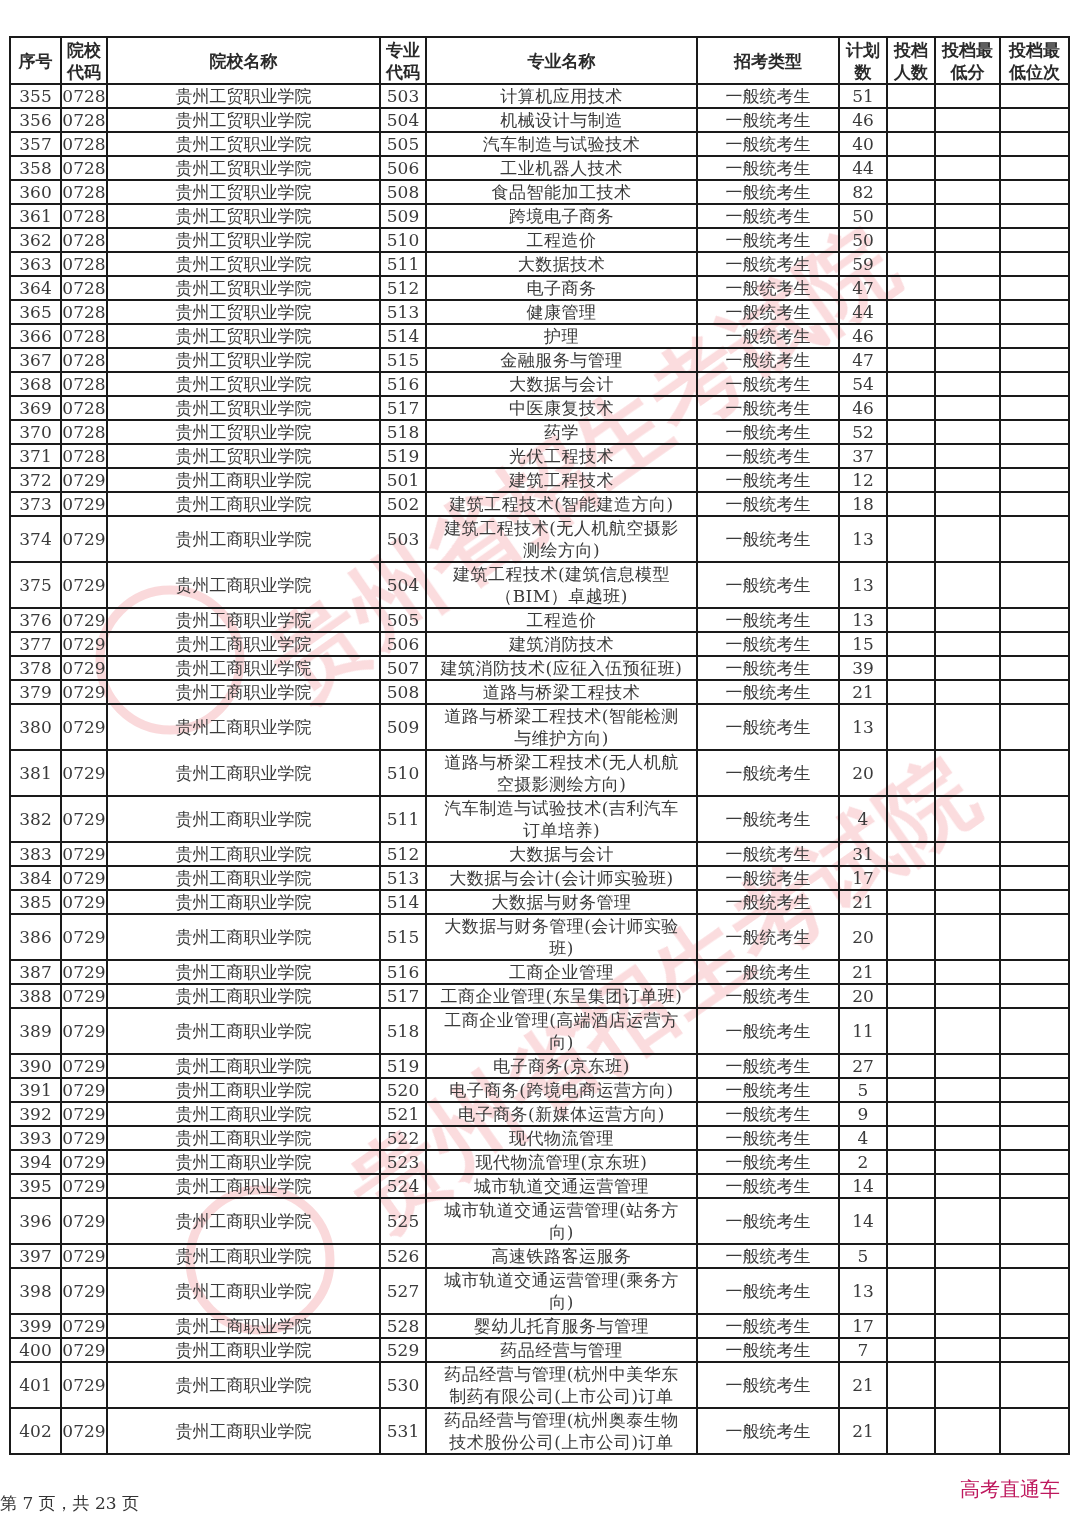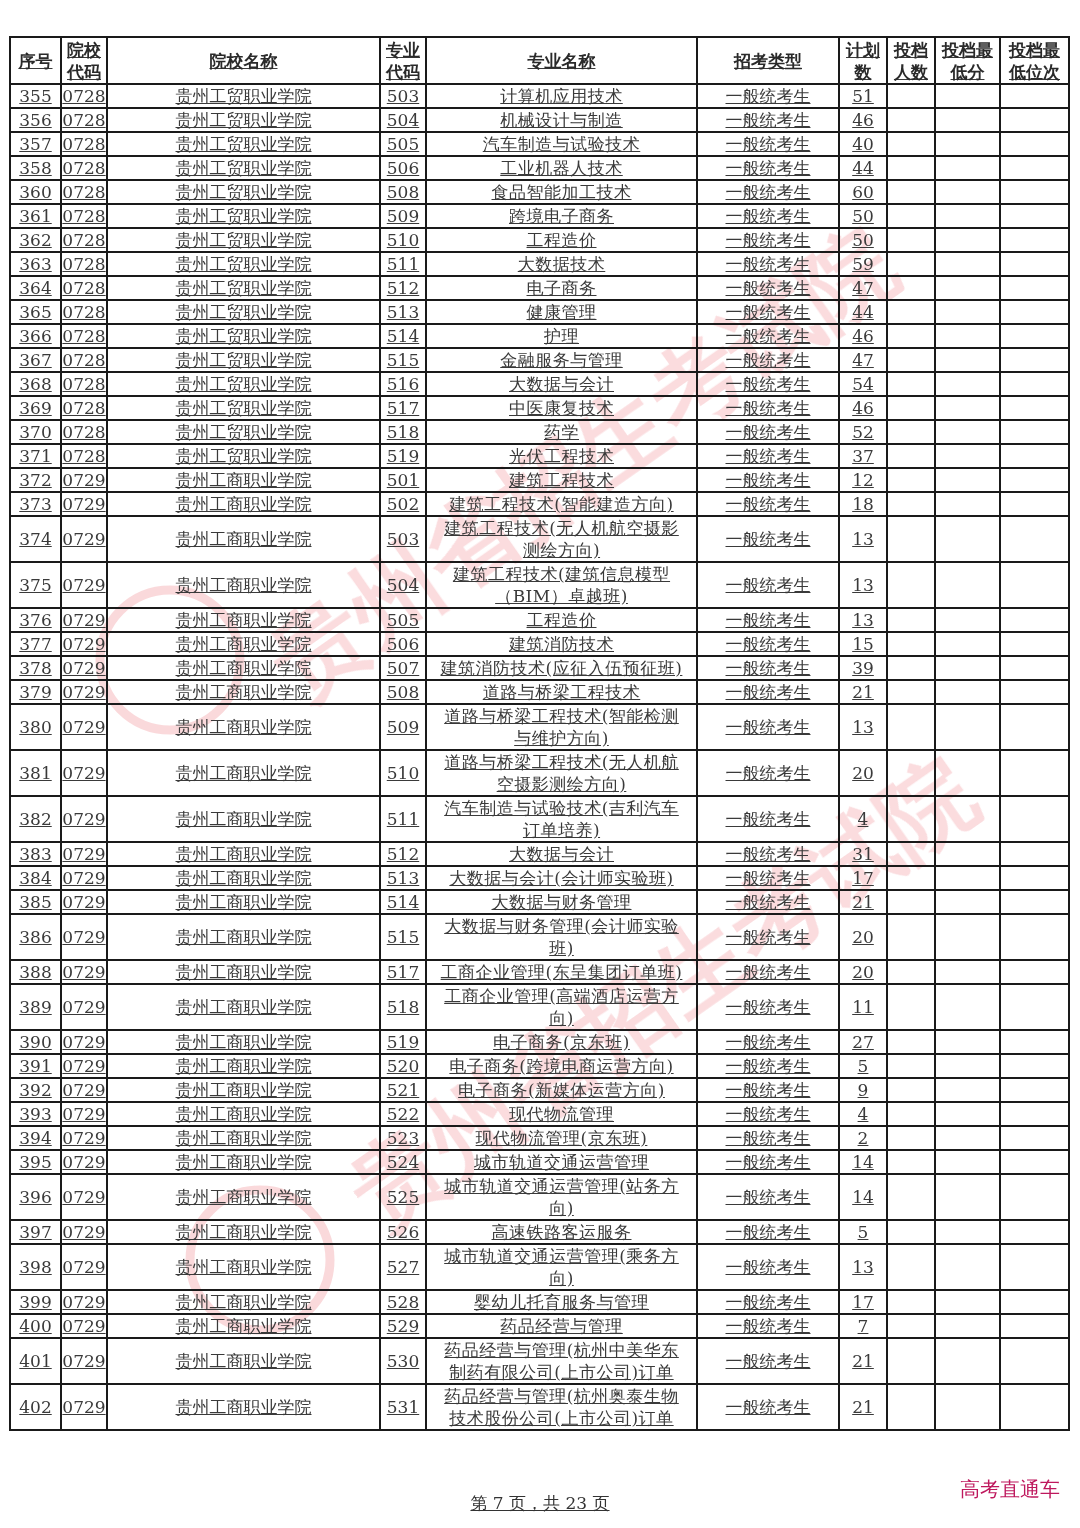--- a/index.html
+++ b/index.html
@@ -1,29 +1,29 @@
 <!DOCTYPE html>
 <html><head>
 <meta charset="utf-8">
 <style>
   html, body { margin:0; padding:0; background:#ffffff; }
   body { width:1080px; height:1528px; position:relative; overflow:hidden;
          font-family:"DejaVu Serif","Liberation Serif",serif; color:#3a3a3a; }
   .page { position:absolute; left:9px; top:36px; width:1059px; }
-  table { border-collapse:collapse; width:1059px; table-layout:fixed;text-decoration:underline; }
+  table { border-collapse:collapse; width:1059px; table-layout:fixed; }
   td, th { border:2px solid #1a1a1a; padding:0; text-align:center; vertical-align:middle;
            font-size:17px; line-height:22px; overflow:hidden; }
   th { font-family:"DejaVu Sans","Liberation Sans",sans-serif; font-weight:bold; color:#2a2a2a;
        font-size:17px; line-height:22px; height:45px; }
   tr.r1 td { height:21px; }
   tr.r2 td { height:44px; }
   td.major { font-size:17px; line-height:22px; padding:0 12px; letter-spacing:0.5px; }
   .watermark { position:absolute; left:0; top:0; width:1080px; height:1528px; pointer-events:none; }
-  .footer-page { position:absolute; top:1492px; left:0; width:1080px; text-align:center;
-                 font-size:17px; color:#333;text-decoration:underline; }
+  .footer-page { position:absolute; top:1492px; left:0; width:1080px; 
+                 font-size:17px; color:#333; }
   .footer-brand { position:absolute; top:1476px; right:20px; font-size:20px; color:#be185d;
                   font-family:"DejaVu Sans","Liberation Sans",sans-serif; }
 </style>
 </head>
 <body>
 
 <svg class="watermark" viewBox="0 0 1080 1528" xmlns="http://www.w3.org/2000/svg">
   <g opacity="0.22" fill="none" stroke="#e8505b" stroke-width="9">
     <circle cx="170" cy="660" r="70"></circle>
     <circle cx="260" cy="1260" r="70"></circle>
@@ -111,21 +111,21 @@
           <td></td>
           <td></td>
         </tr>
         <tr class="r1">
           <td>360</td>
           <td>0728</td>
           <td>贵州工贸职业学院</td>
           <td>508</td>
           <td class="major">食品智能加工技术</td>
           <td>一般统考生</td>
-          <td>60</td>
+          <td>82</td>
           <td></td>
           <td></td>
           <td></td>
         </tr>
         <tr class="r1">
           <td>361</td>
           <td>0728</td>
           <td>贵州工贸职业学院</td>
           <td>509</td>
           <td class="major">跨境电子商务</td>
@@ -424,20 +424,32 @@
           <td></td>
         </tr>
         <tr class="r2">
           <td>386</td>
           <td>0729</td>
           <td>贵州工商职业学院</td>
           <td>515</td>
           <td class="major">大数据与财务管理(会计师实验班)</td>
           <td>一般统考生</td>
           <td>20</td>
+          <td></td>
+          <td></td>
+          <td></td>
+        </tr>
+        <tr class="r1">
+          <td>387</td>
+          <td>0729</td>
+          <td>贵州工商职业学院</td>
+          <td>516</td>
+          <td class="major">工商企业管理</td>
+          <td>一般统考生</td>
+          <td>21</td>
           <td></td>
           <td></td>
           <td></td>
         </tr>
         <tr class="r1">
           <td>388</td>
           <td>0729</td>
           <td>贵州工商职业学院</td>
           <td>517</td>
           <td class="major">工商企业管理(东呈集团订单班)</td>

